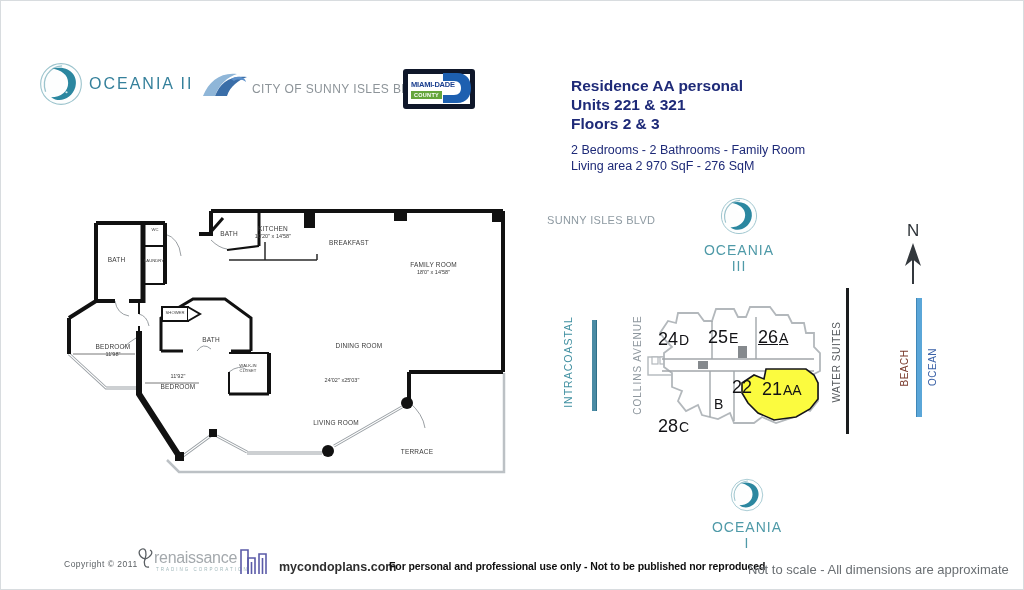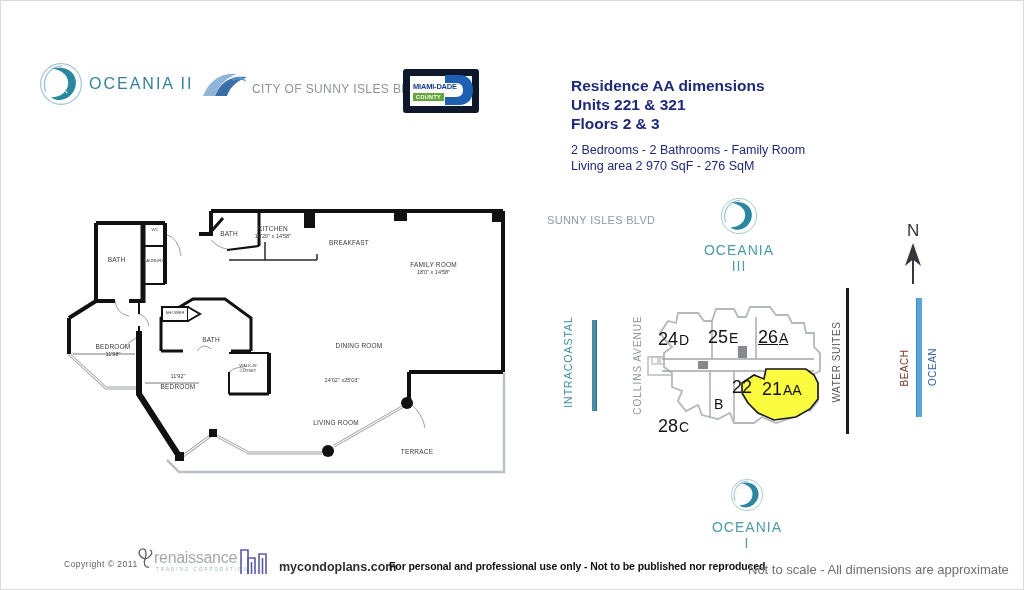--- a/index.html
+++ b/index.html
@@ -28,21 +28,21 @@
   
   .bar{position:absolute;}
   
   .foot-copy{font-size:8.5px;color:#5a5f63;letter-spacing:.5px;}
   .ren-word{font-size:16px;color:#a4a9ad;letter-spacing:-.3px;}
   .ren-sub{font-size:4.5px;letter-spacing:2px;color:#9fb7ba;}
   .condo-text{font-size:12.5px;font-weight:700;color:#2f2f2f;}
   .foot-main{font-size:10.5px;font-weight:700;color:#0f0f0f;letter-spacing:-.1px;}
   .foot-right{font-size:13px;color:#6a6f73;}
   
-  .county-box{position:relative;width:62px;height:30px;background:#fff;border:7px solid #0f172a;border-radius:3px;}
+  .county-box{position:relative;width:62px;height:30px;background:#fff;border:5px solid #0f172a;border-radius:3px;}
   .county-name{position:absolute;left:3px;top:6px;font-size:7.5px;font-weight:700;color:#1b3f8f;letter-spacing:-.2px;}
   .county-sub{position:absolute;left:3px;top:17px;background:#64a53c;color:#fff;font-size:5.5px;font-weight:700;padding:1px 3px;letter-spacing:.3px;}
 </style>
 </head>
 <body>
 
 <div class="page">
 
   <div class="abs" style="left:38px;top:61px;width:44px;height:44px;">
     <svg width="44" height="44" viewBox="0 0 40 40">
@@ -70,21 +70,21 @@
     <div class="county-box">
       <svg class="abs" style="right:-1px;top:-1px;" width="30" height="30" viewBox="0 0 30 30">
         <path d="M2,0 H16 C26,0 30,7 30,15 C30,23 26,30 16,30 H2 V22 H13 C18,22 20,19 20,15 C20,11 18,8 13,8 H2 Z" fill="#1d5fb0"></path>
       </svg>
       <div class="county-name">MIAMI-DADE</div>
       <div class="county-sub">COUNTY</div>
     </div>
   </div>
 
   <div class="abs title-block" style="left:570px;top:75px;">
-    <div>Residence AA dimensions</div>
+    <div>Residence AA personal</div>
     <div>Units 221 &amp; 321</div>
     <div>Floors 2 &amp; 3</div>
   </div>
   <div class="abs subtitle-block" style="left:570px;top:141px;">
     <div>2 Bedrooms - 2 Bathrooms - Family Room</div>
     <div>Living area  2 970 SqF - 276 SqM</div>
   </div>
 
   <div class="abs" style="left:60px;top:195px;width:450px;height:285px;">
     <svg width="450" height="285" viewBox="0 0 450 285">

